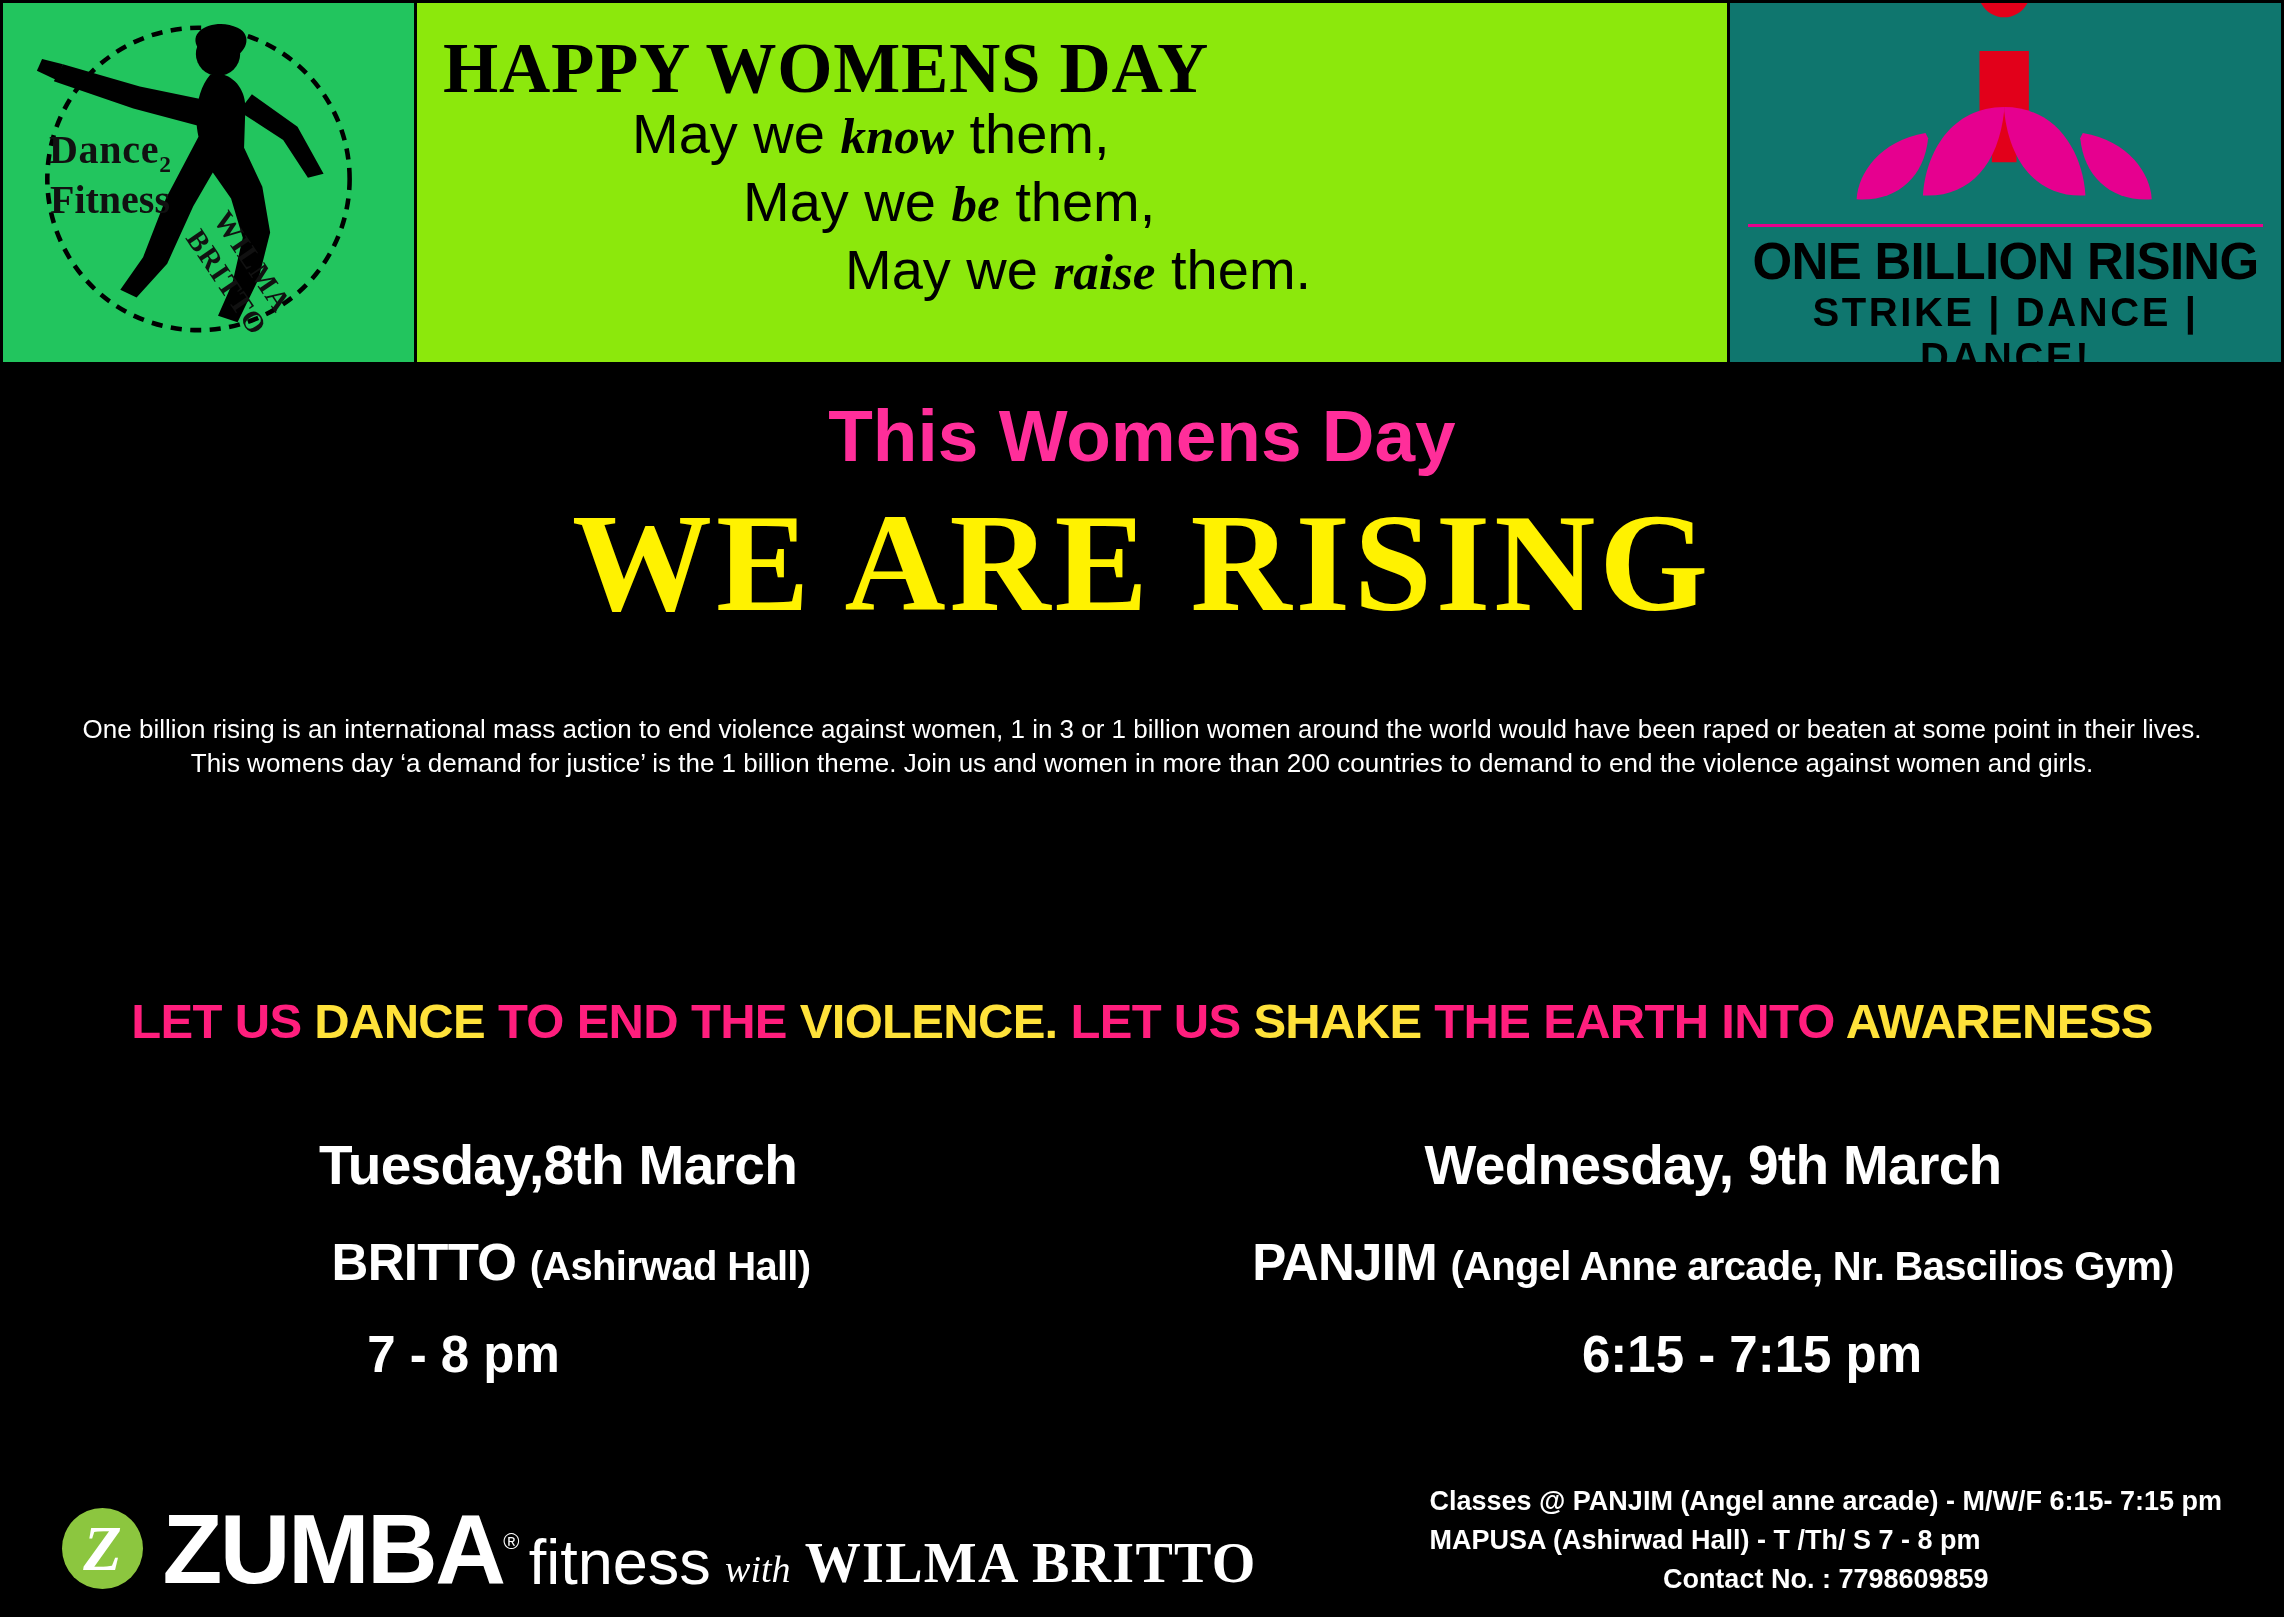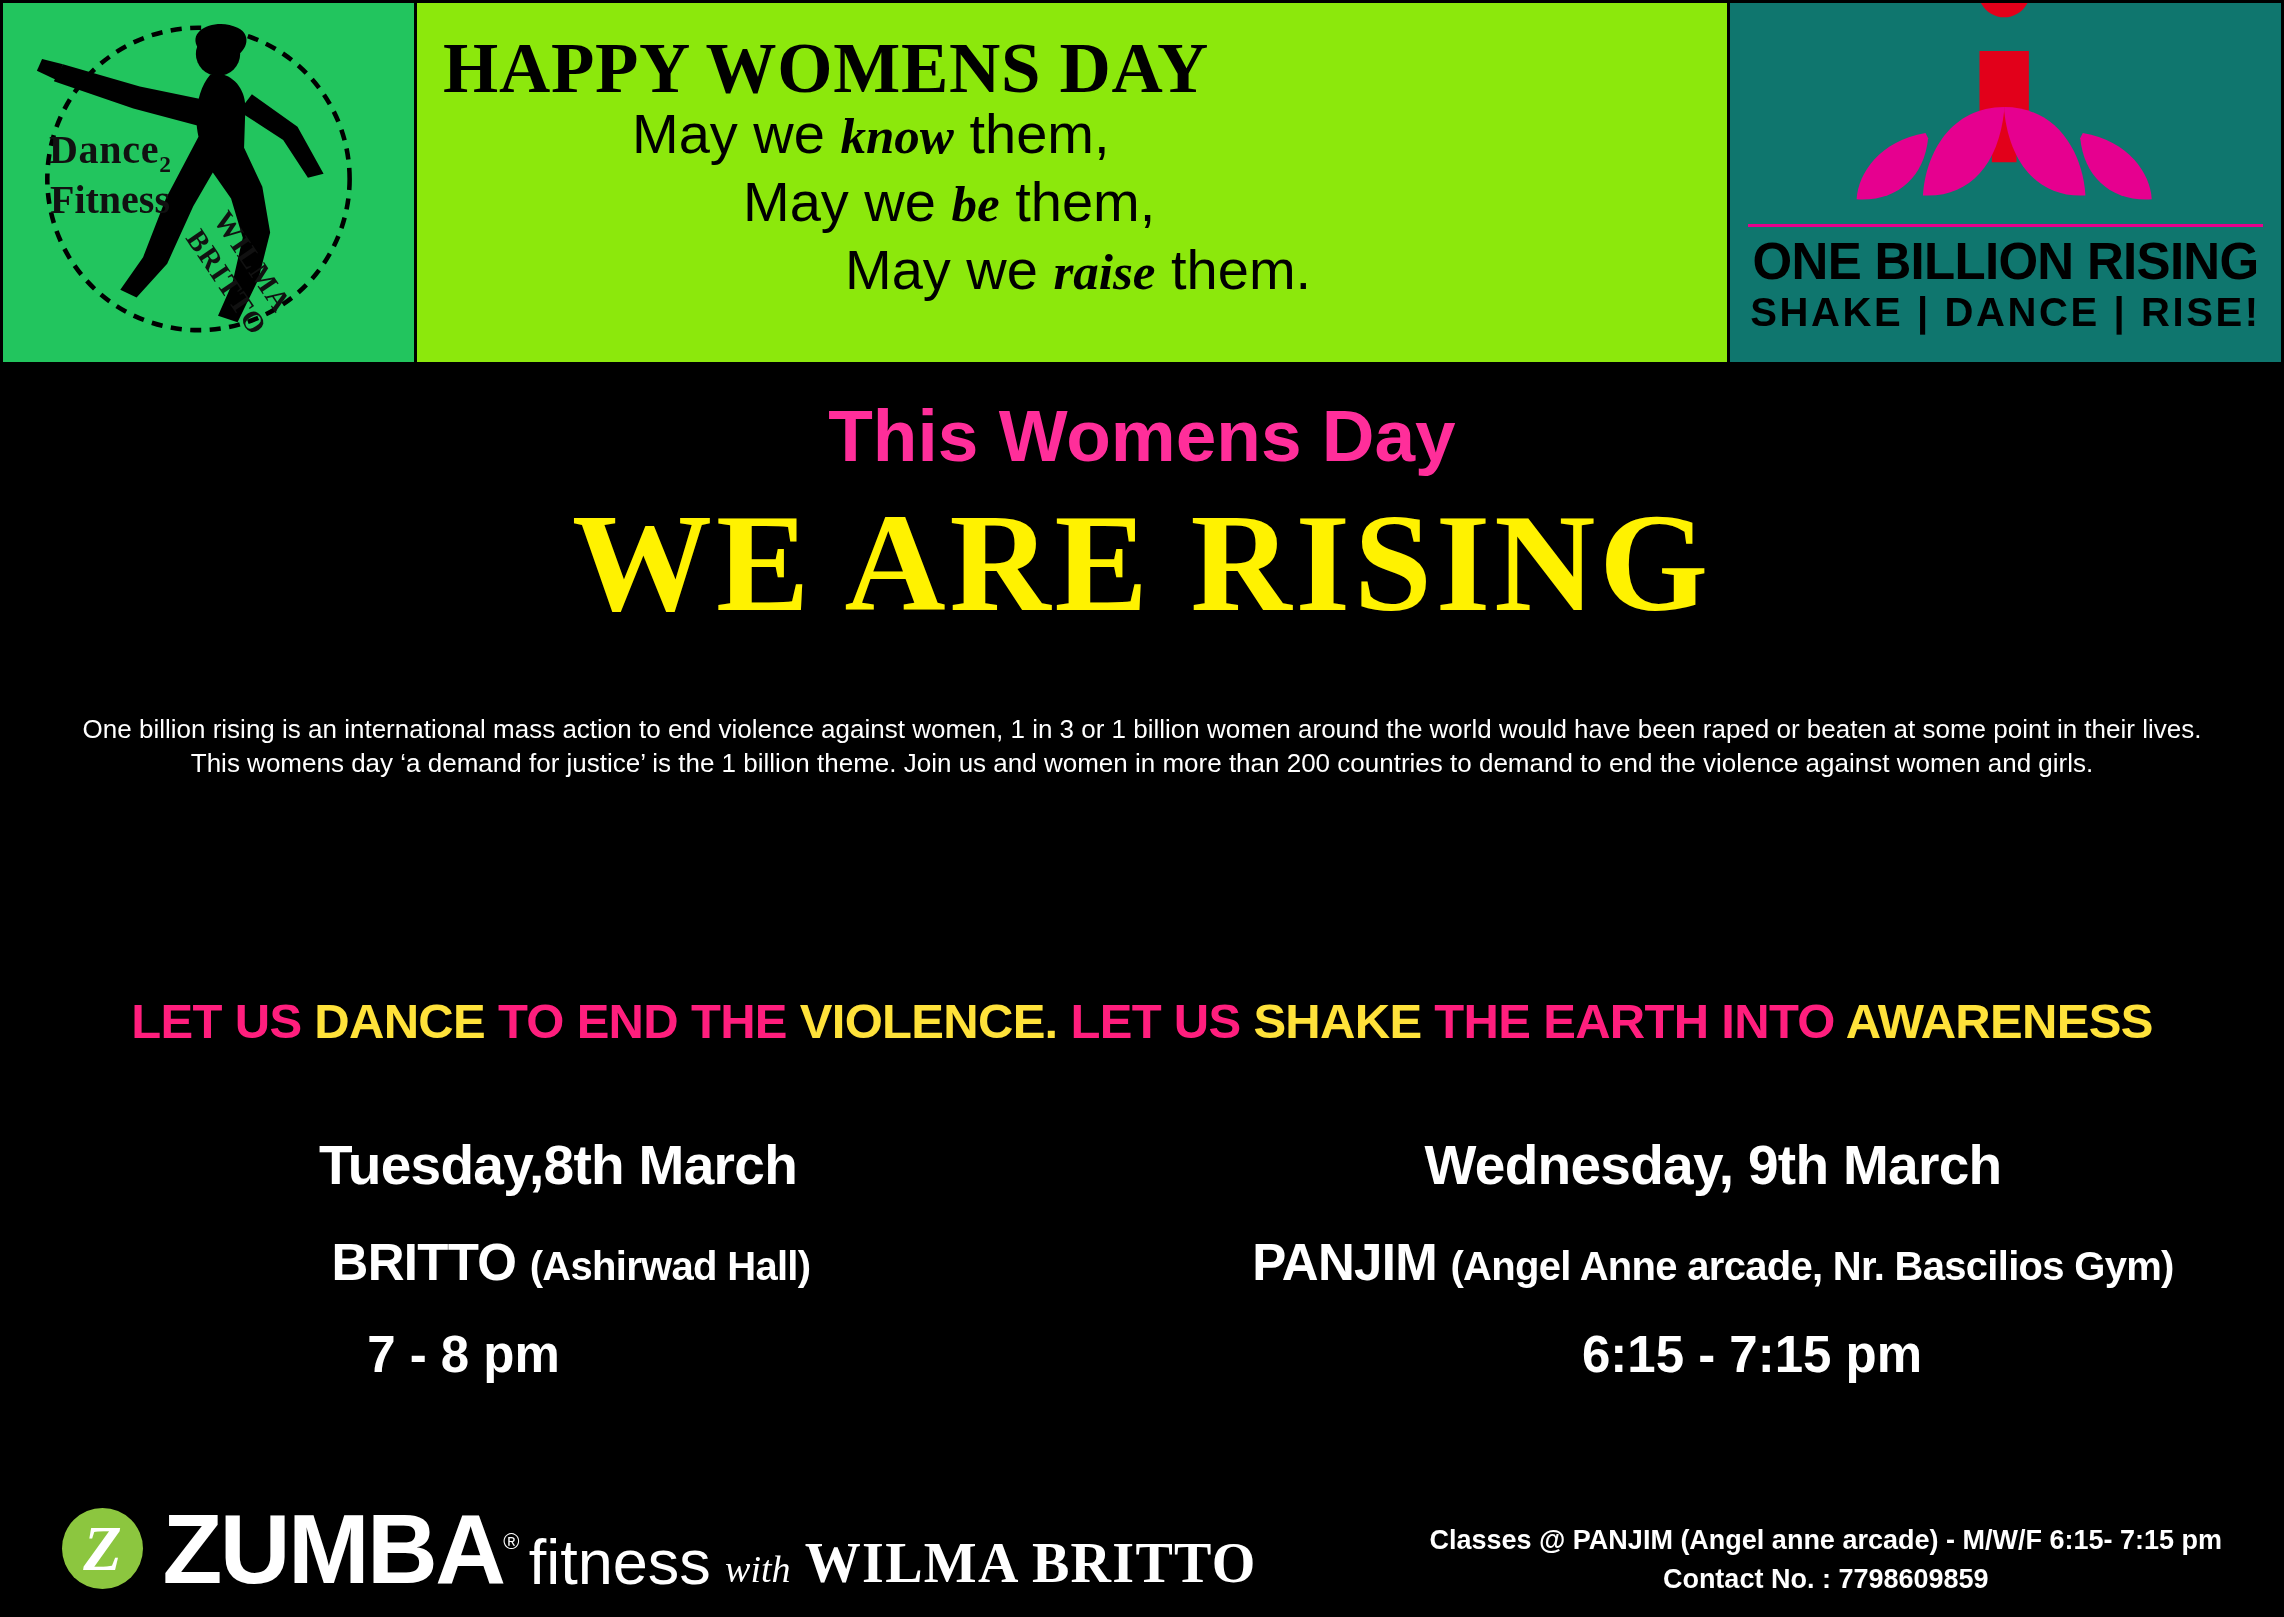--- a/index.html
+++ b/index.html
@@ -366,21 +366,21 @@
           <path d="M383 74 h76 v92 l-38 72 -38 -72 Z" fill="#E2001A"></path>
           <path d="M402 150 h38 v95 h-38 Z" fill="#E2001A"></path>
           <path d="M421 160 C 340 160, 300 230, 296 296 C 366 300, 412 250, 421 166 Z" fill="#E6008F"></path>
           <path d="M421 160 C 502 160, 542 230, 546 296 C 476 300, 430 250, 421 166 Z" fill="#E6008F"></path>
           <path d="M300 200 C 230 212, 196 262, 194 302 C 256 306, 298 268, 304 208 Z" fill="#E6008F"></path>
           <path d="M542 200 C 612 212, 646 262, 648 302 C 586 306, 544 268, 538 208 Z" fill="#E6008F"></path>
         </g>
       </svg>
       <div class="obr-rule"></div>
       <div class="obr-title">ONE BILLION RISING</div>
-      <div class="obr-sub">SHAKE | DANCE | RISE!</div>
+      <div class="obr-sub">STRIKE | DANCE | DANCE!</div>
     </div>
   </div>
 
   <div class="headline-pink">This Womens Day</div>
   <div class="headline-yellow">WE ARE RISING</div>
   <div class="para">One billion rising is an international mass action to end violence against women, 1 in 3 or 1 billion women around the world would have been raped or beaten at some point in their lives. This womens day ‘a demand for justice’ is the 1 billion theme. Join us and women in more than 200 countries to demand to end the violence against women and girls.</div>
 
   <div class="slogan">
     <span class="pink">LET US </span><span class="yellow">DANCE </span><span class="pink">TO END THE </span><span class="yellow">VIOLENCE.</span><span class="pink">  LET US </span><span class="yellow">SHAKE </span><span class="pink">THE EARTH INTO </span><span class="yellow">AWARENESS</span>
   </div>
@@ -413,18 +413,19 @@
         <div class="z-glyph">Z</div>
       </div>
       <div class="z-word"><span>ZUMBA</span><span class="z-reg">®</span></div>
       <div class="z-fitness">fitness</div>
       <div class="z-with">with</div>
       <div class="z-name">WILMA BRITTO</div>
     </div>
 
     <div class="classes">
       <div>Classes @  PANJIM (Angel anne arcade) - M/W/F  6:15- 7:15 pm</div>
+      <div>MAPUSA (Ashirwad Hall) - T /Th/ S   7 - 8 pm</div>
       <div class="ctr">Contact No. : 7798609859</div>
     </div>
   </div>
 
 </div>
 
 
 </body></html>

